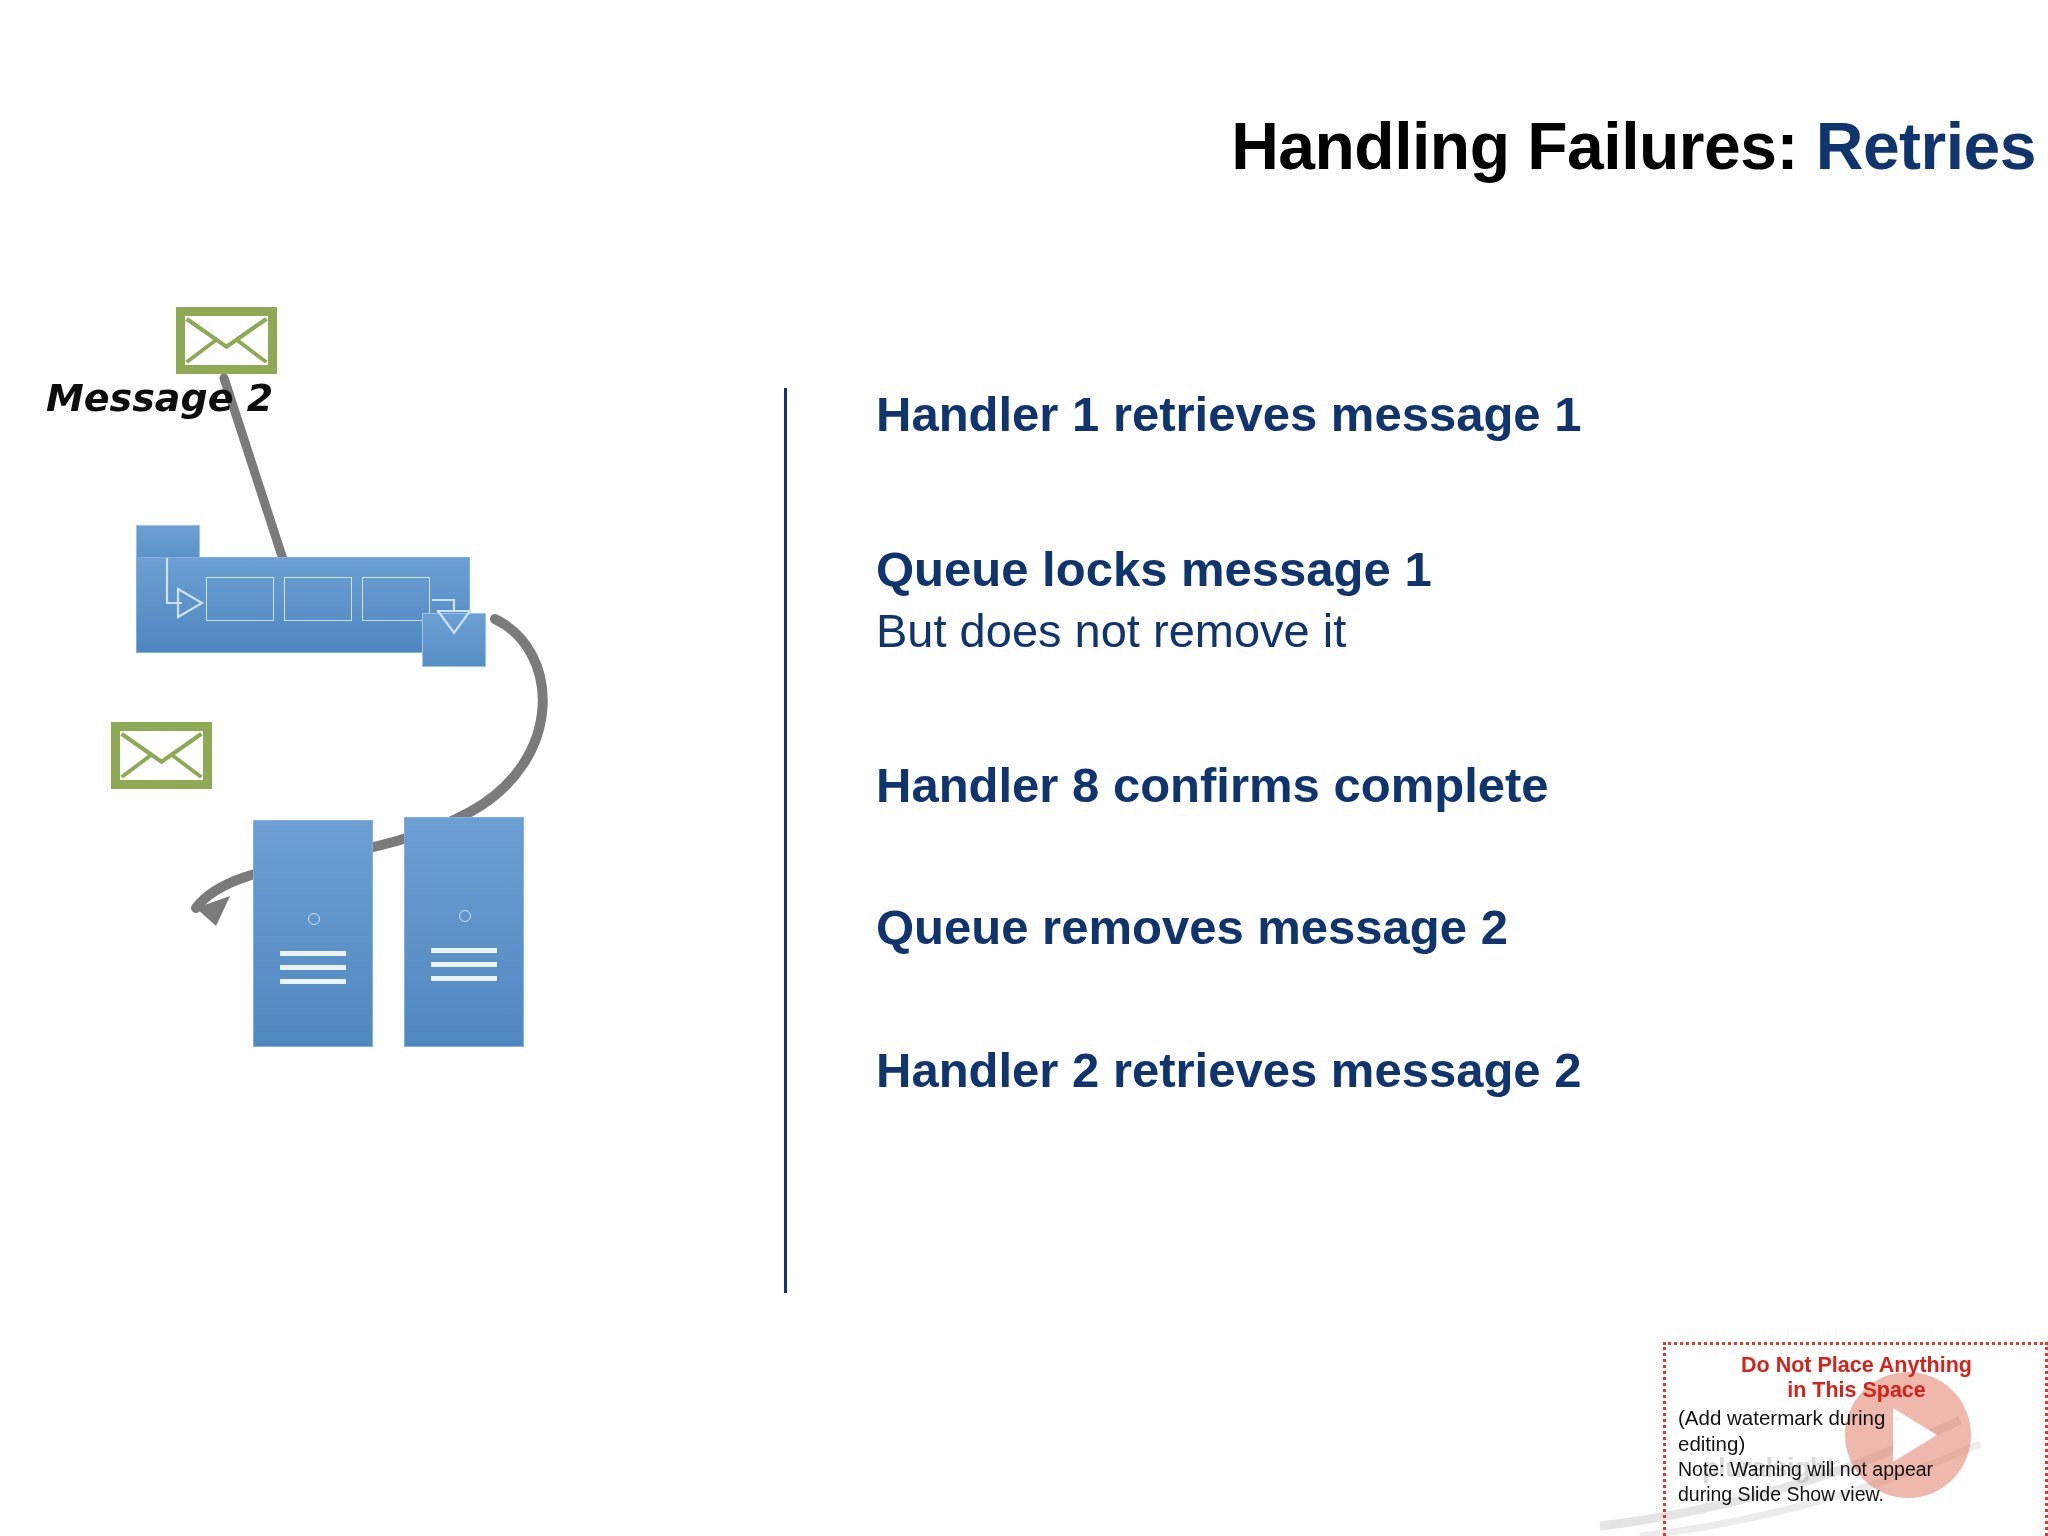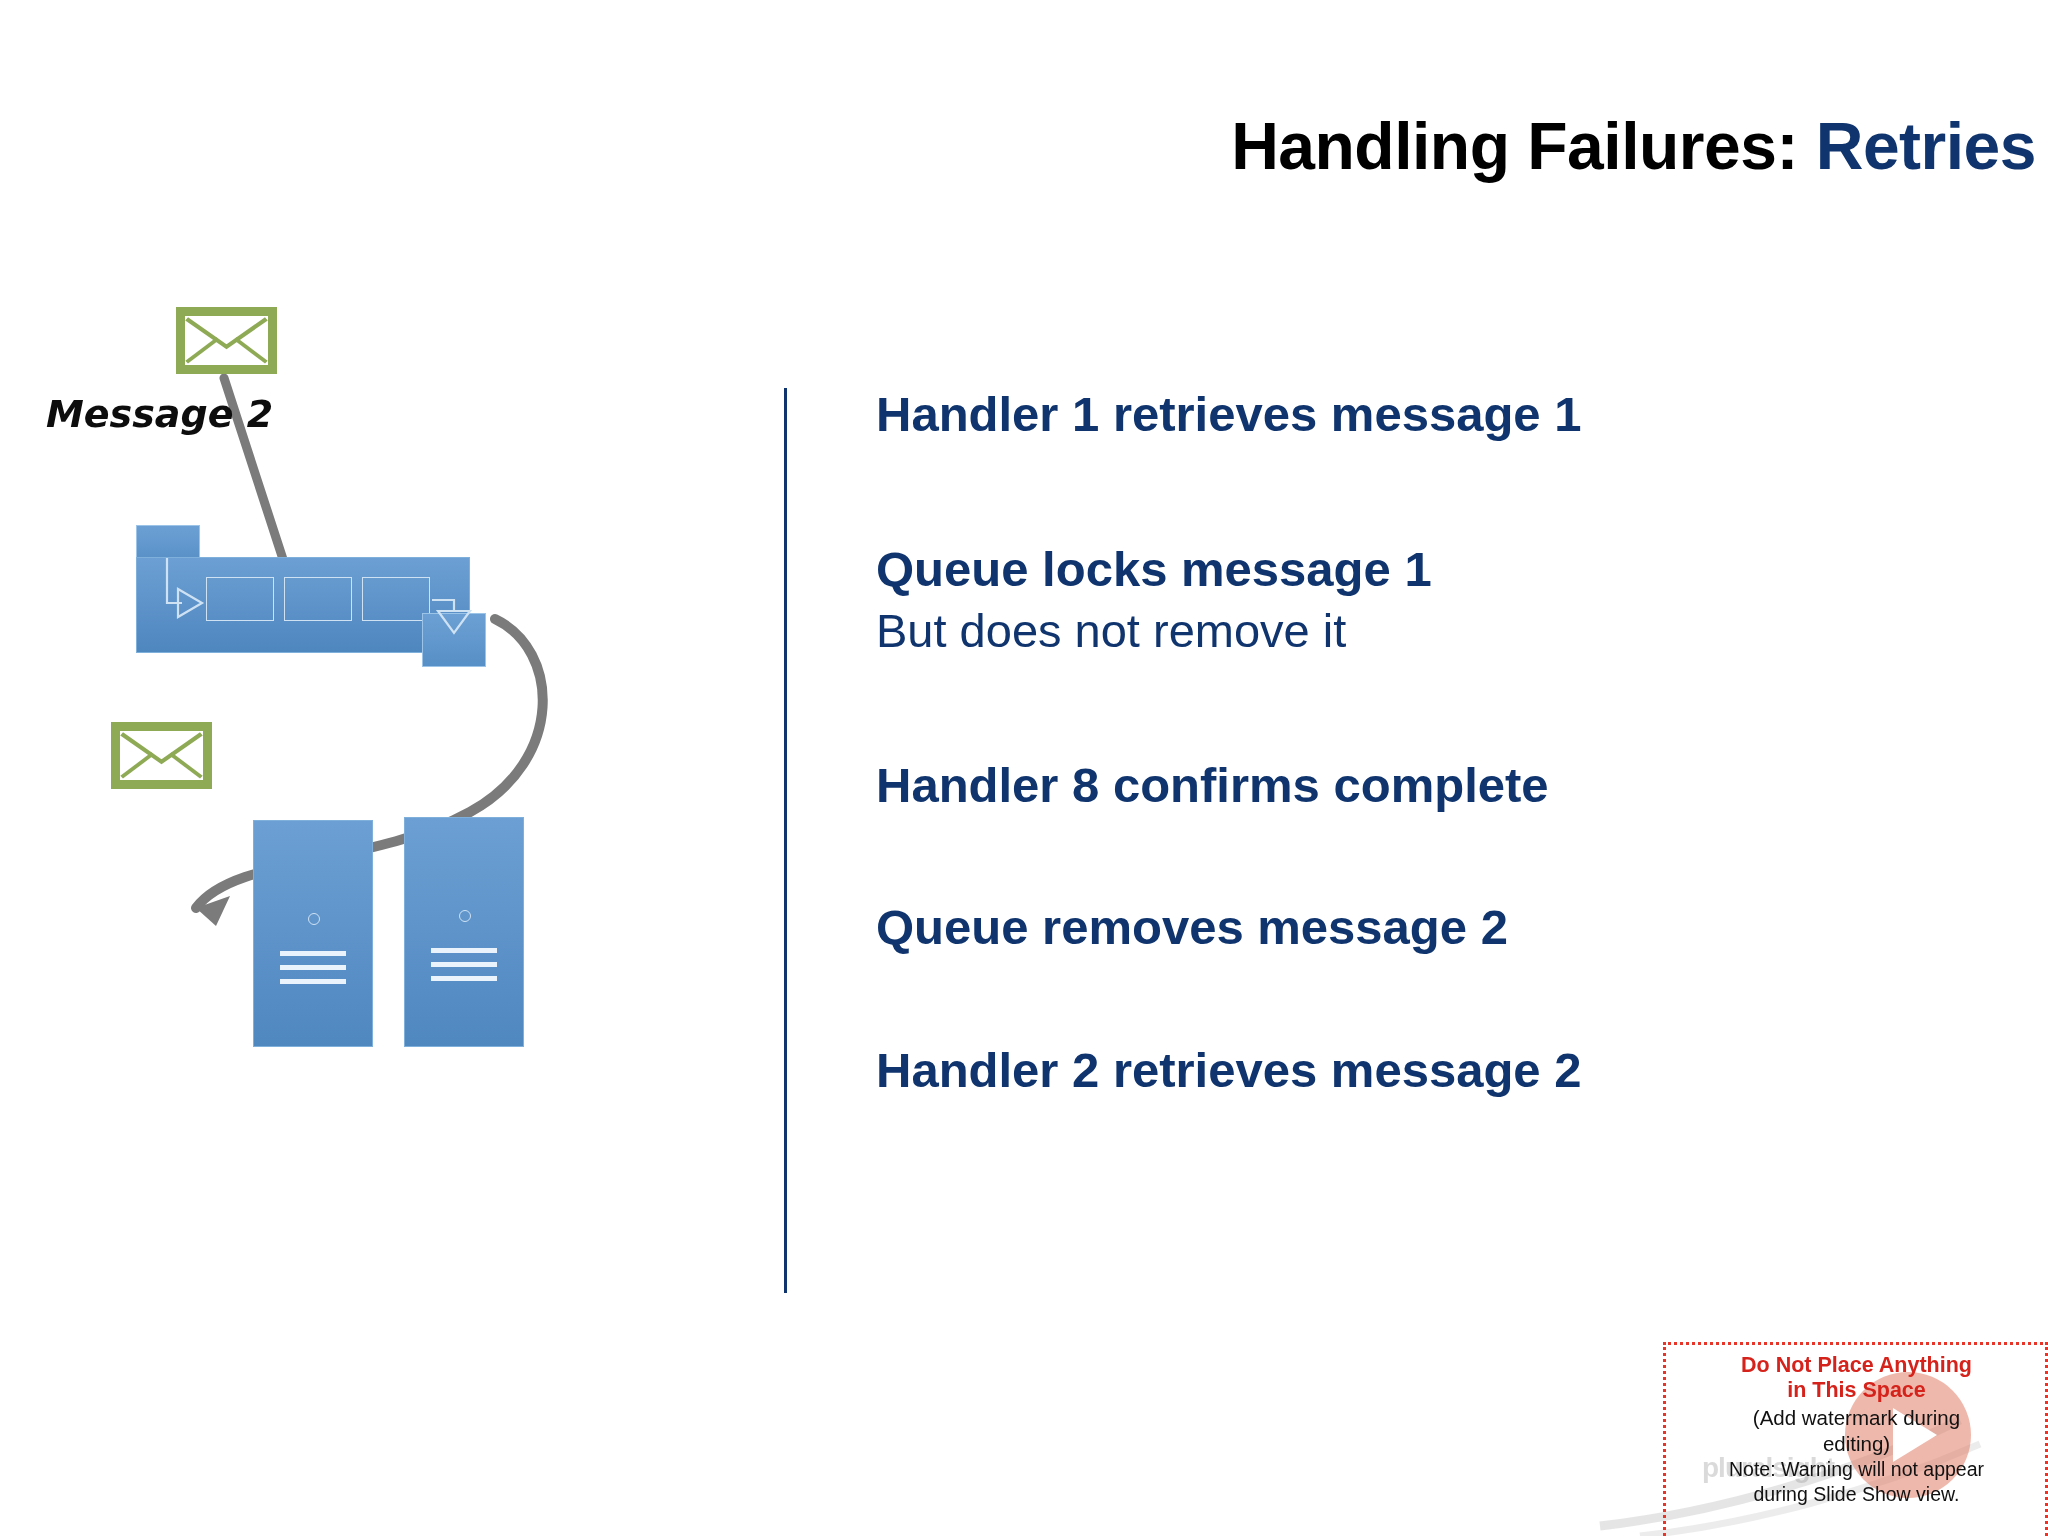--- a/index.html
+++ b/index.html
@@ -65,21 +65,21 @@
 
   
   #envelope-1{left:176px;top:-23px;width:101px;height:67px;}
   
   #envelope-2{left:111px;top:392px;width:101px;height:67px;}
 
   .env-svg{position:absolute;left:0;top:0;width:100%;height:100%;display:block;}
 
   #message-label{
     position:absolute;
-    left:46px;top:62px;
+    left:46px;top:46px;
     font-family:"DejaVu Sans", sans-serif;
     font-style:italic;
     font-size:38px;
     font-weight:600;
     color:#0d0d0d;
     white-space:nowrap;
   }
 
   
   #queue-wrap{position:absolute;left:136px;top:195px;width:350px;height:140px;}
@@ -141,21 +141,20 @@
     font-weight:bold;
     font-size:21.5px;
     line-height:1.18;
     text-align:center;
   }
   .warn-black{
     color:#111111;
     font-size:20.5px;
     line-height:1.18;
     margin-top:2px;
-    text-align:center;
   }
   .warn-black.small{font-size:19.5px;}
 
   
   #ps-watermark{
     position:absolute;left:1845px;top:1372px;
     width:126px;height:126px;
     border-radius:50%;
     background:rgba(226,126,103,0.55);
     display:flex;align-items:center;justify-content:center;

